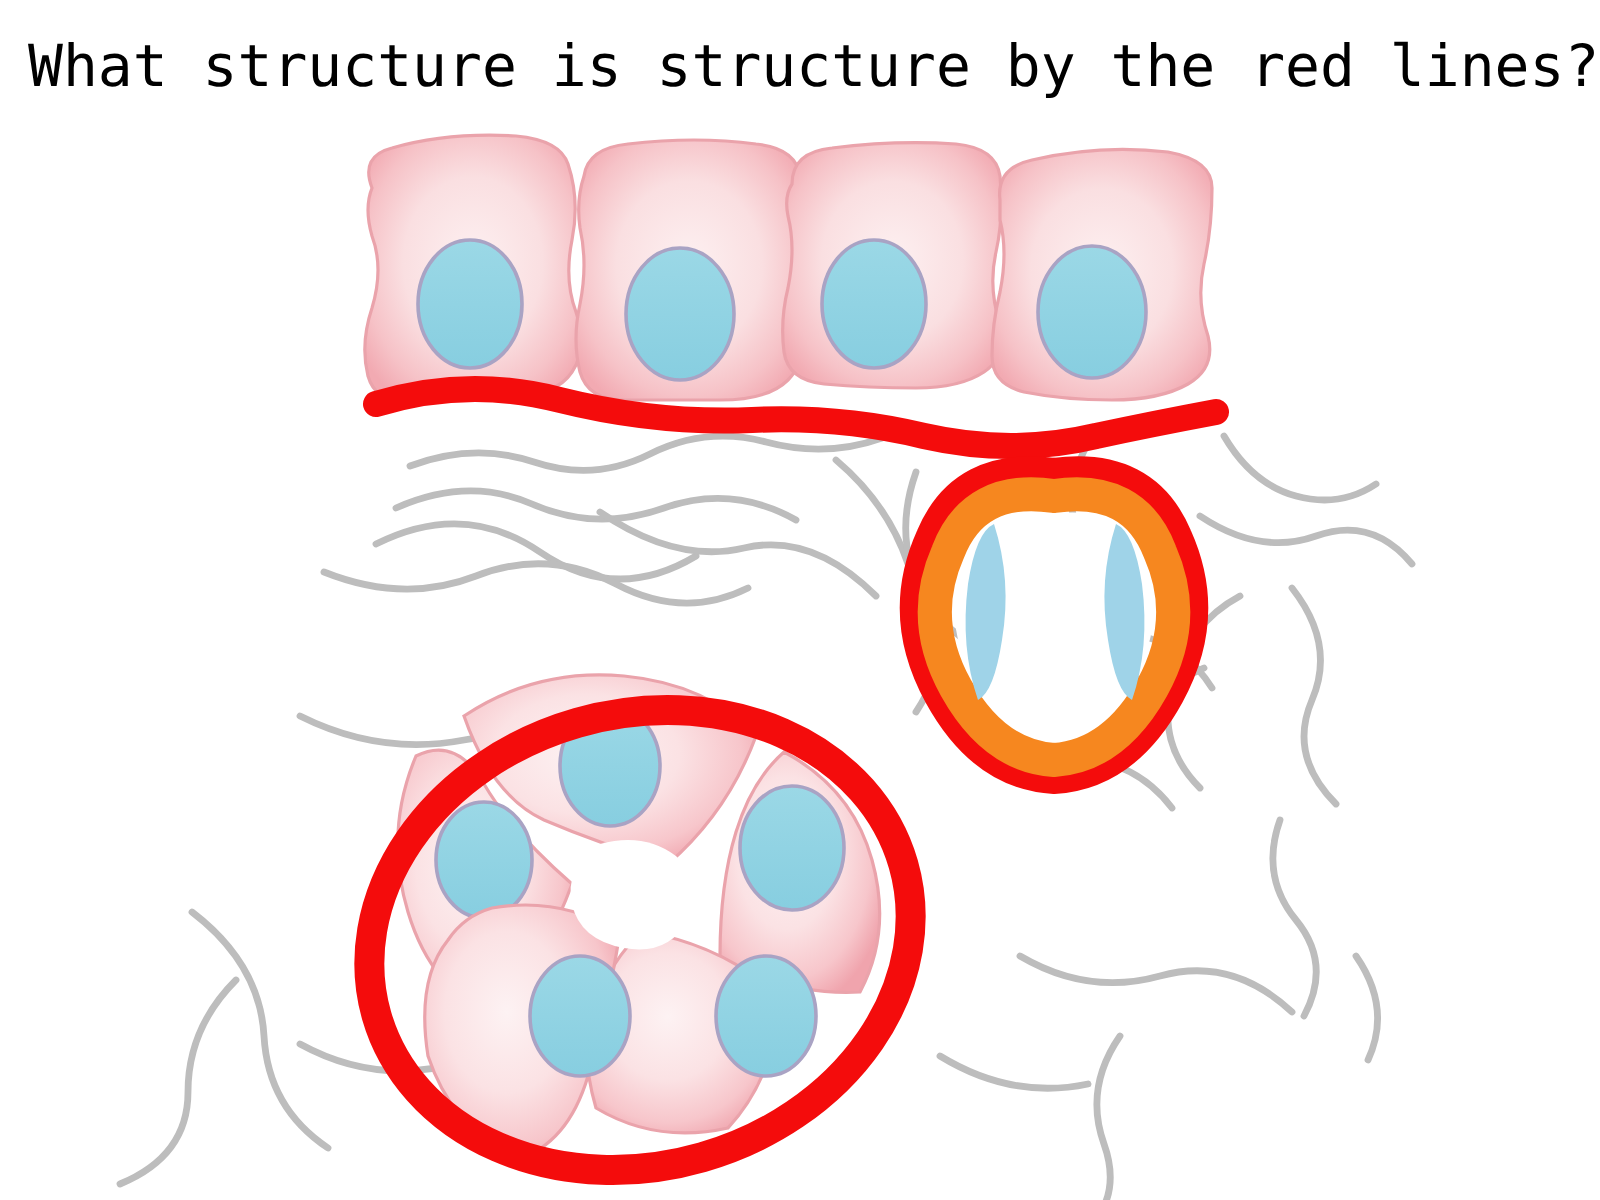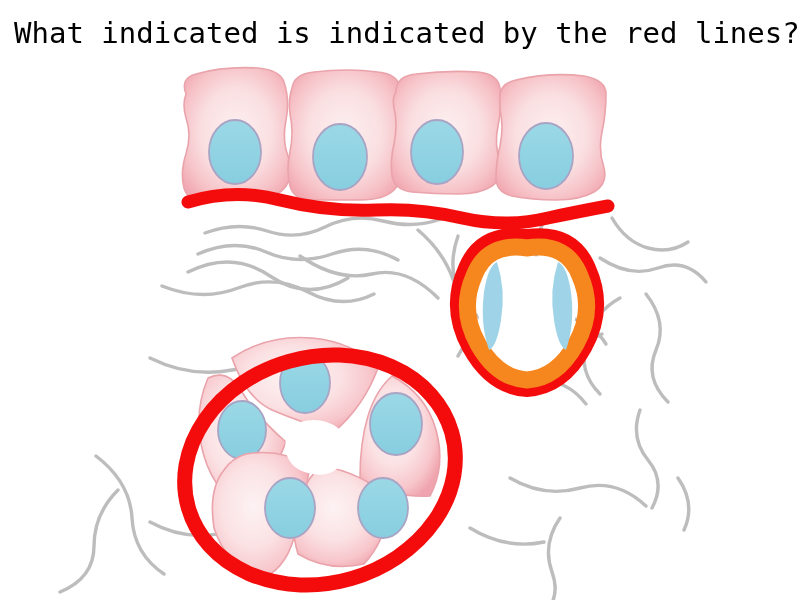--- a/index.html
+++ b/index.html
@@ -39,21 +39,21 @@
     width: 800px;
     height: 542px;
   }
   svg { display: block; }
 </style>
 </head>
 <body>
 
 <div id="page">
 
-  <div id="question-title">What indicated is indicated by the red lines?</div>
+  <div id="question-title">What structure is structure by the red lines?</div>
 
   <div id="figure">
     <svg width="800" height="542" viewBox="0 0 800 542" xmlns="http://www.w3.org/2000/svg">
       <defs>
         <radialGradient id="cellGrad" cx="50%" cy="48%" r="62%">
           <stop offset="0%" stop-color="#fdf0f1"></stop>
           <stop offset="52%" stop-color="#fadfe1"></stop>
           <stop offset="82%" stop-color="#f6c2c7"></stop>
           <stop offset="100%" stop-color="#f2aab2"></stop>
         </radialGradient>

